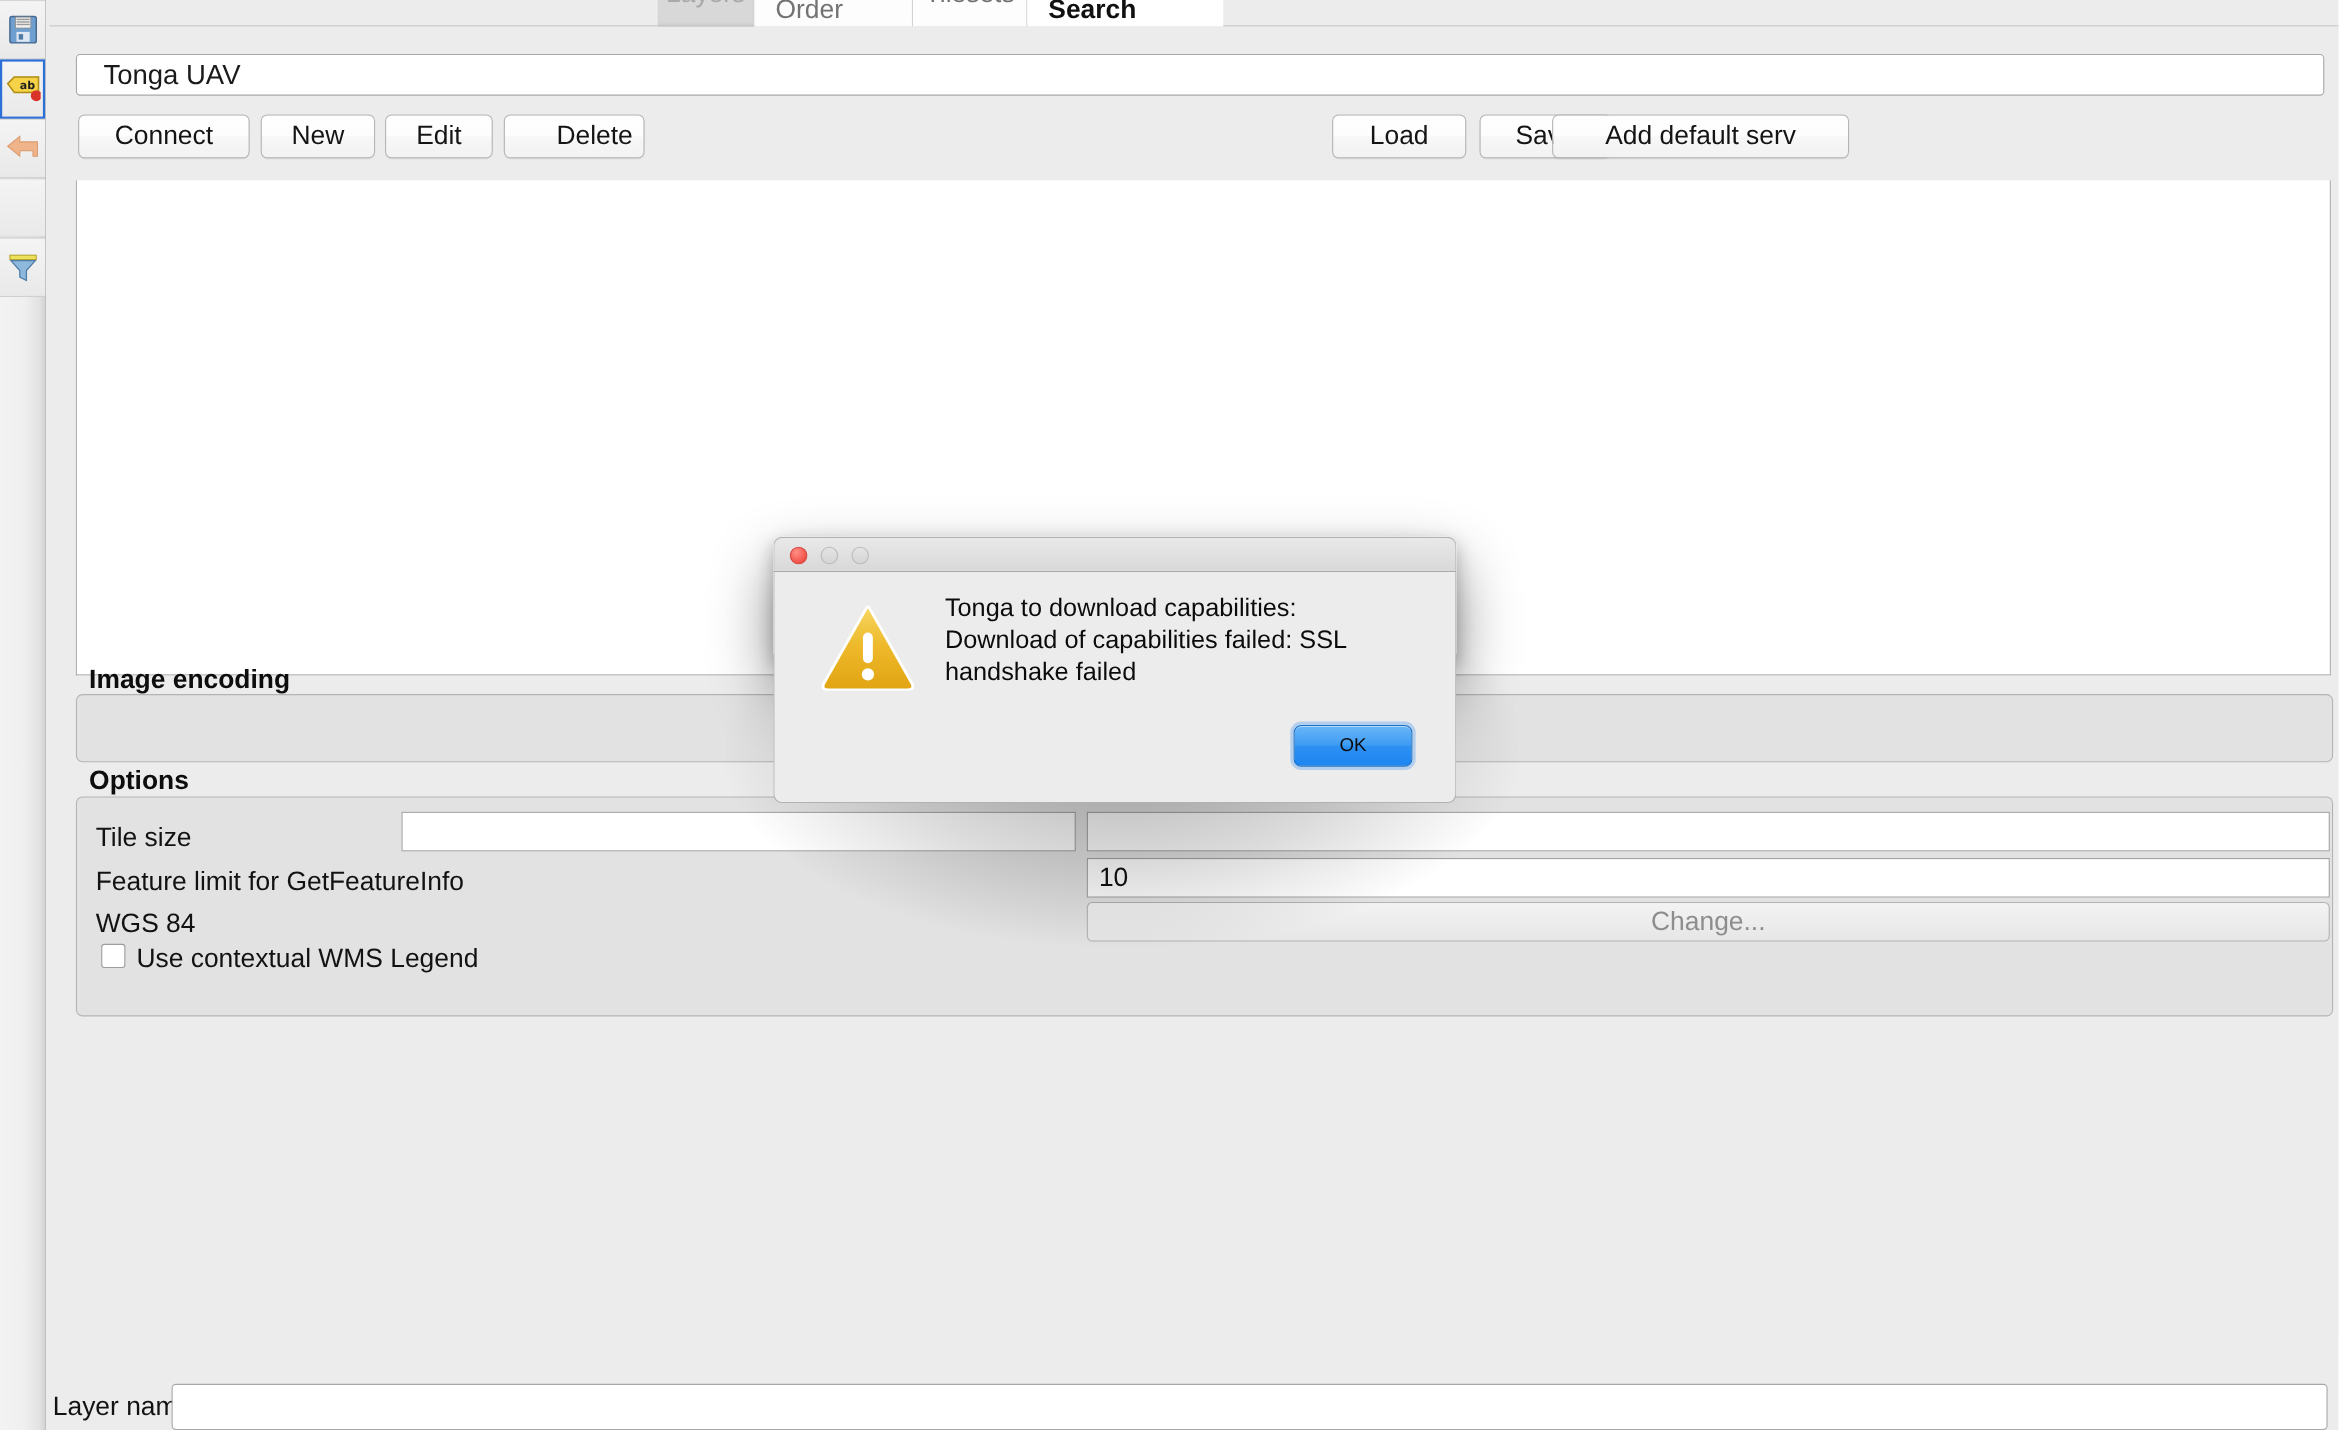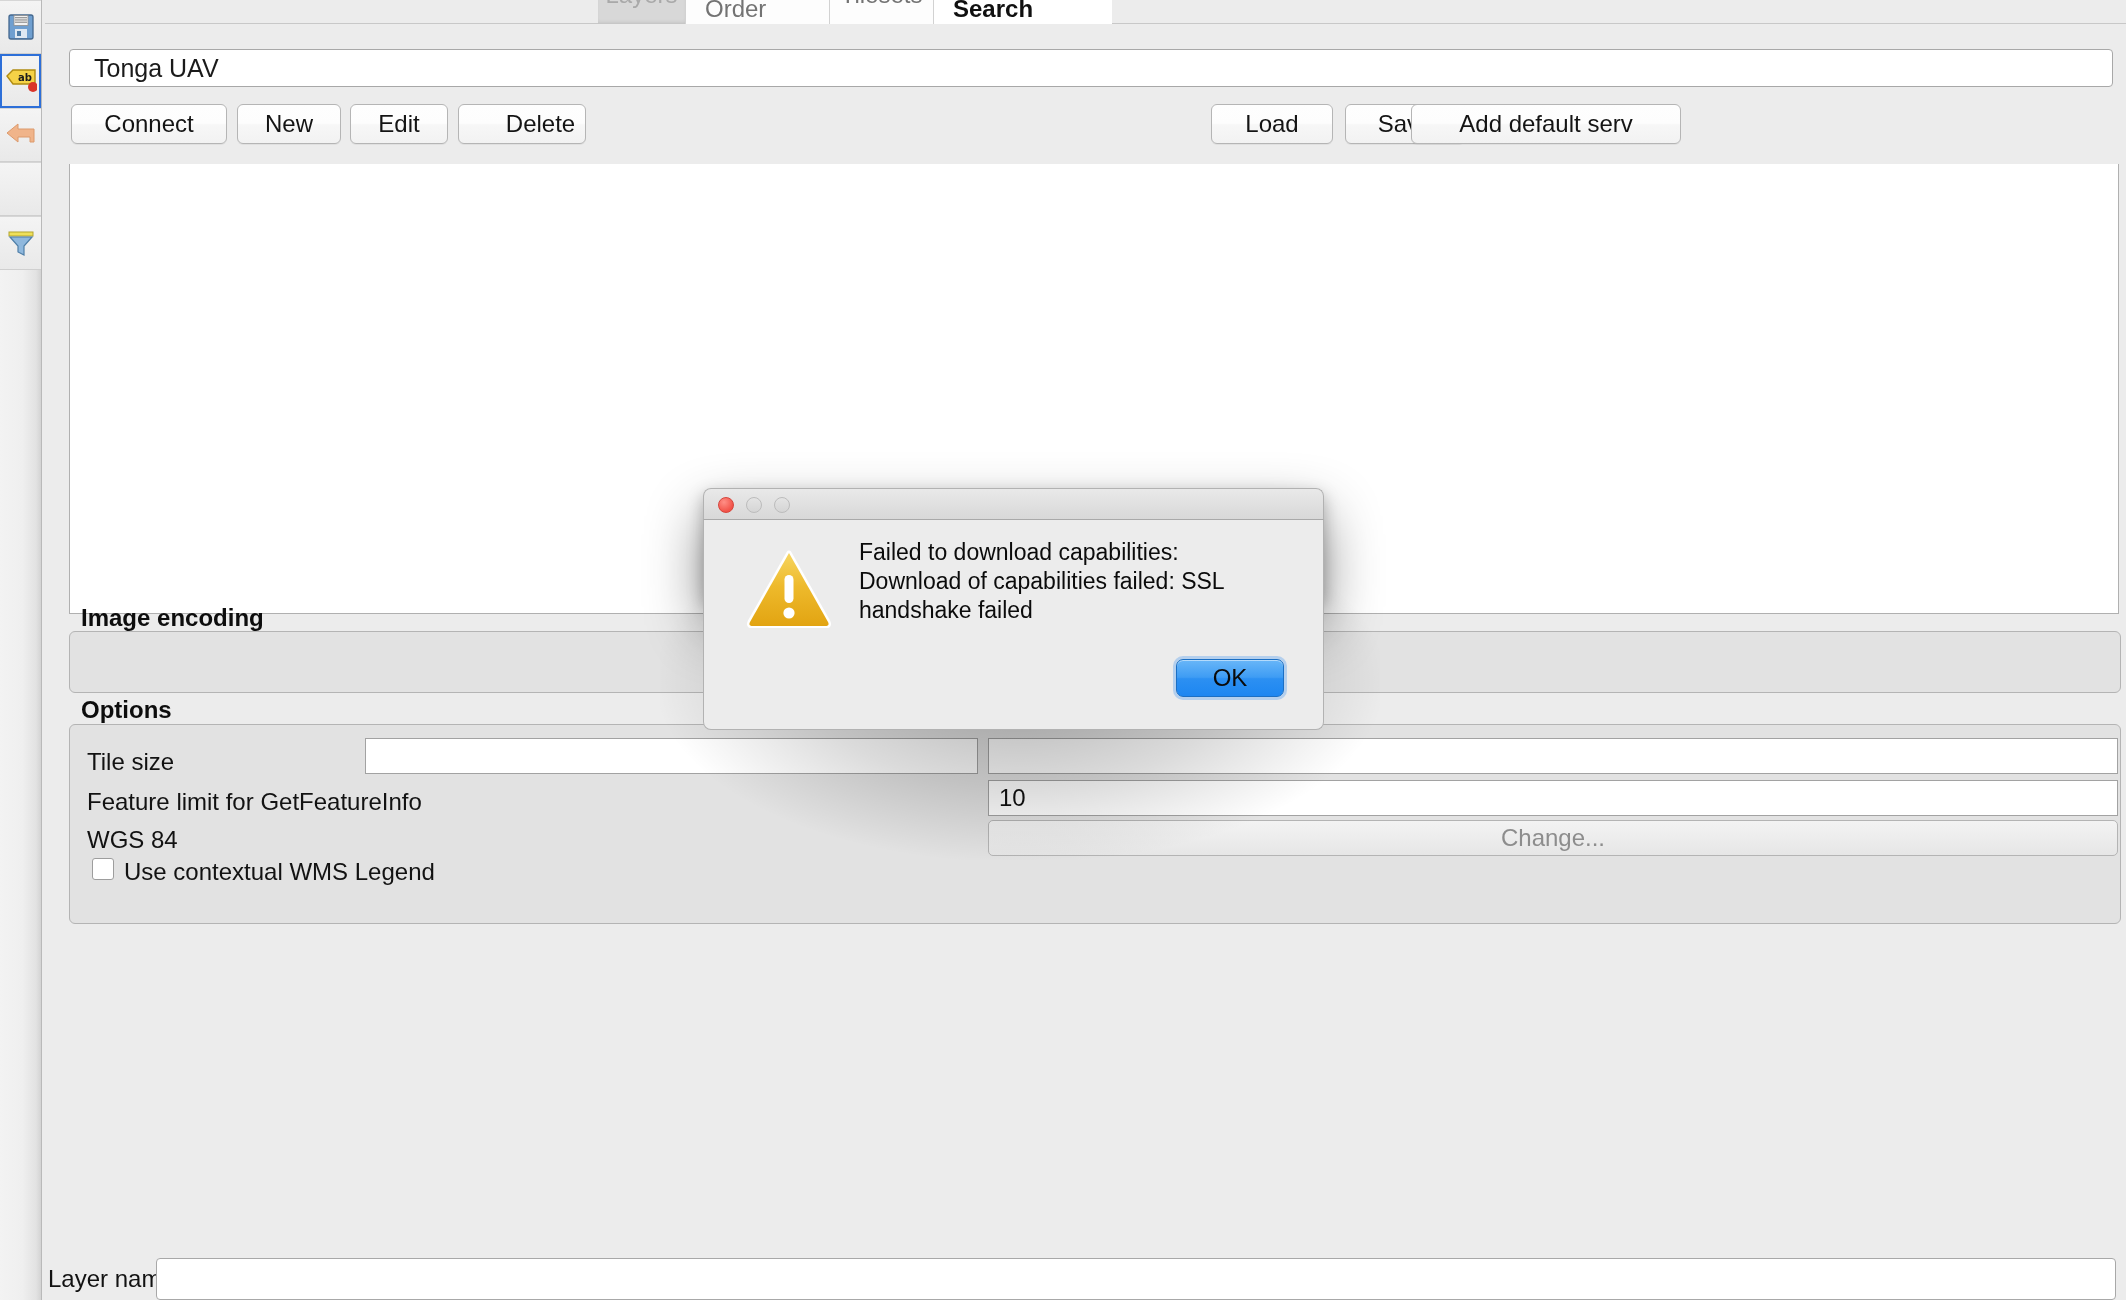--- a/index.html
+++ b/index.html
@@ -315,21 +315,21 @@
     width: 108px;
     height: 38px;
     border-radius: 7px;
     box-sizing: border-box;
     background: linear-gradient(to bottom, #69b6f8 0%, #3e9cf4 48%, #2c90f2 52%, #1d86f1 100%);
     border: 1px solid #1b6fc4;
     box-shadow: 0 0 0 3px rgba(90,160,240,0.38), inset 0 1px 0 rgba(255,255,255,0.5);
     display: flex;
     align-items: center;
     justify-content: center;
-    font-size: 24px;
+    font-size: 17px;
     color: #0b0b0b;
   }
 
   
   #dialog-shadow-overlay {
     position: absolute;
     left: 660px;
     top: 560px;
     width: 720px;
     height: 300px;
@@ -487,21 +487,21 @@
               <stop offset="100%" stop-color="#e2a412"></stop>
             </linearGradient>
           </defs>
           <path d="M43 5 L82 74 Q84 78 79 78 L7 78 Q2 78 4 74 Z" fill="url(#warnGrad)" stroke="#ffffff" stroke-width="5" stroke-linejoin="round"></path>
           <path d="M43 5 L82 74 Q84 78 79 78 L7 78 Q2 78 4 74 Z" fill="url(#warnGrad)"></path>
           <rect x="38.5" y="27" width="9" height="28" rx="4.5" fill="#ffffff"></rect>
           <circle cx="43" cy="65" r="5.6" fill="#ffffff"></circle>
         </svg>
 
         <div id="alert-text">
-          <div>Failed to download capabilities:</div>
+          <div>Tonga to download capabilities:</div>
           <div>Download of capabilities failed: SSL handshake failed</div>
         </div>
 
         <div id="ok-btn">
           <span>OK</span>
         </div>
       </div>
     </div>
   </div>
 

